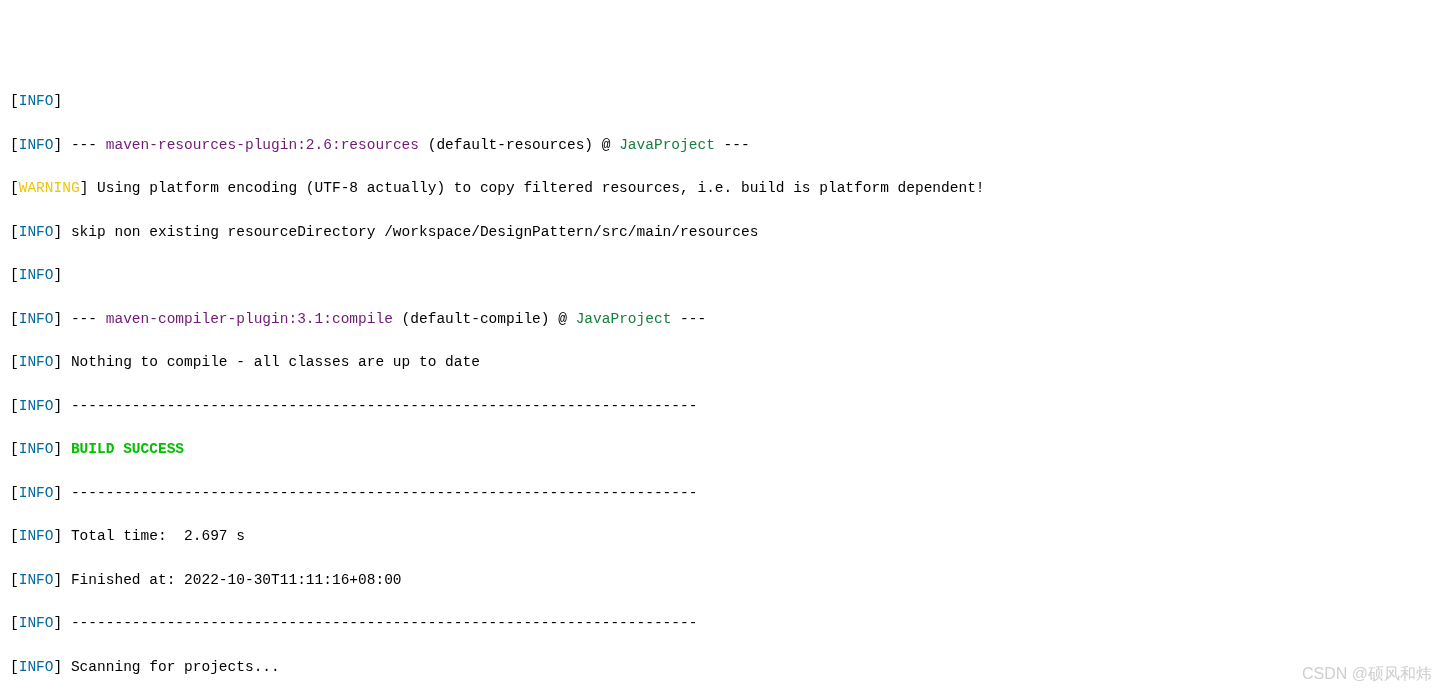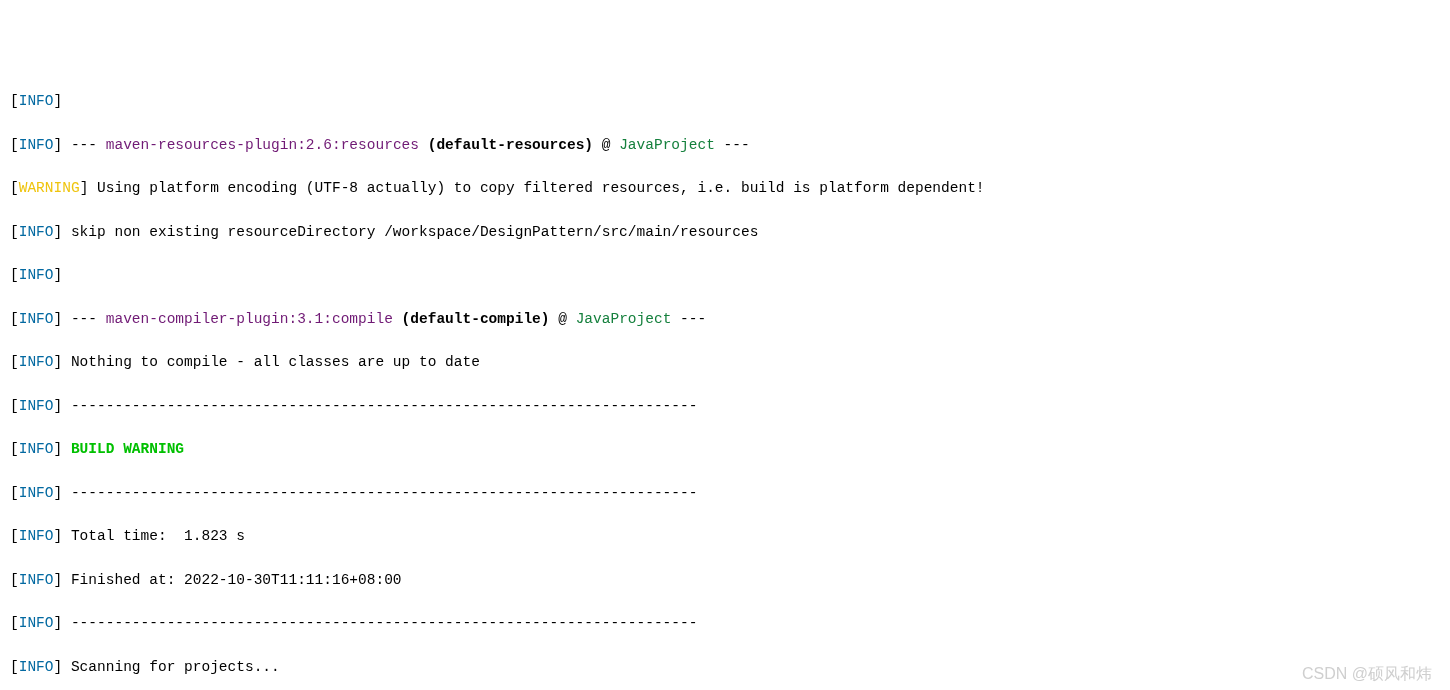--- a/index.html
+++ b/index.html
@@ -12,21 +12,21 @@
       padding: 4px 10px;
       white-space: pre;
     }
     .line { display: block; }
     .bracket { color: #000000; }
     .info { color: #0369a1; }
     .warning { color: #efc40d; }
     .green { color: #701a75; }
     .green-b { color: #00c000; font-weight: bold; }
     .cyan { color: #15803d; }
-    .bold { font-weight: bold; }
+    .bold { font-weight: normal; }
     .watermark {
       position: fixed;
       bottom: 4px;
       right: 18px;
       color: #cfcfcf;
       font-family: 'Microsoft YaHei', sans-serif;
       font-size: 16px;
     }
   </style>
 </head>
@@ -35,23 +35,23 @@
 
 
 <span class="line"><span class="bracket">[</span><span class="info">INFO</span><span class="bracket">]</span></span>
 <span class="line"><span class="bracket">[</span><span class="info">INFO</span><span class="bracket">]</span><span> --- </span><span class="green">maven-resources-plugin:2.6:resources</span><span> </span><span class="bold">(default-resources)</span><span> @ </span><span class="cyan">JavaProject</span><span> ---</span></span>
 <span class="line"><span class="bracket">[</span><span class="warning">WARNING</span><span class="bracket">]</span><span> Using platform encoding (UTF-8 actually) to copy filtered resources, i.e. build is platform dependent!</span></span>
 <span class="line"><span class="bracket">[</span><span class="info">INFO</span><span class="bracket">]</span><span> skip non existing resourceDirectory /workspace/DesignPattern/src/main/resources</span></span>
 <span class="line"><span class="bracket">[</span><span class="info">INFO</span><span class="bracket">]</span></span>
 <span class="line"><span class="bracket">[</span><span class="info">INFO</span><span class="bracket">]</span><span> --- </span><span class="green">maven-compiler-plugin:3.1:compile</span><span> </span><span class="bold">(default-compile)</span><span> @ </span><span class="cyan">JavaProject</span><span> ---</span></span>
 <span class="line"><span class="bracket">[</span><span class="info">INFO</span><span class="bracket">]</span><span> Nothing to compile - all classes are up to date</span></span>
 <span class="line"><span class="bracket">[</span><span class="info">INFO</span><span class="bracket">]</span><span> ------------------------------------------------------------------------</span></span>
-<span class="line"><span class="bracket">[</span><span class="info">INFO</span><span class="bracket">]</span><span class="green-b"> BUILD WARNING</span></span>
+<span class="line"><span class="bracket">[</span><span class="info">INFO</span><span class="bracket">]</span><span class="green-b"> BUILD SUCCESS</span></span>
 <span class="line"><span class="bracket">[</span><span class="info">INFO</span><span class="bracket">]</span><span> ------------------------------------------------------------------------</span></span>
-<span class="line"><span class="bracket">[</span><span class="info">INFO</span><span class="bracket">]</span><span> Total time:  1.823 s</span></span>
+<span class="line"><span class="bracket">[</span><span class="info">INFO</span><span class="bracket">]</span><span> Total time:  2.697 s</span></span>
 <span class="line"><span class="bracket">[</span><span class="info">INFO</span><span class="bracket">]</span><span> Finished at: 2022-10-30T11:11:16+08:00</span></span>
 <span class="line"><span class="bracket">[</span><span class="info">INFO</span><span class="bracket">]</span><span> ------------------------------------------------------------------------</span></span>
 <span class="line"><span class="bracket">[</span><span class="info">INFO</span><span class="bracket">]</span><span> Scanning for projects...</span></span>
 
 
 
 
 
 
 

